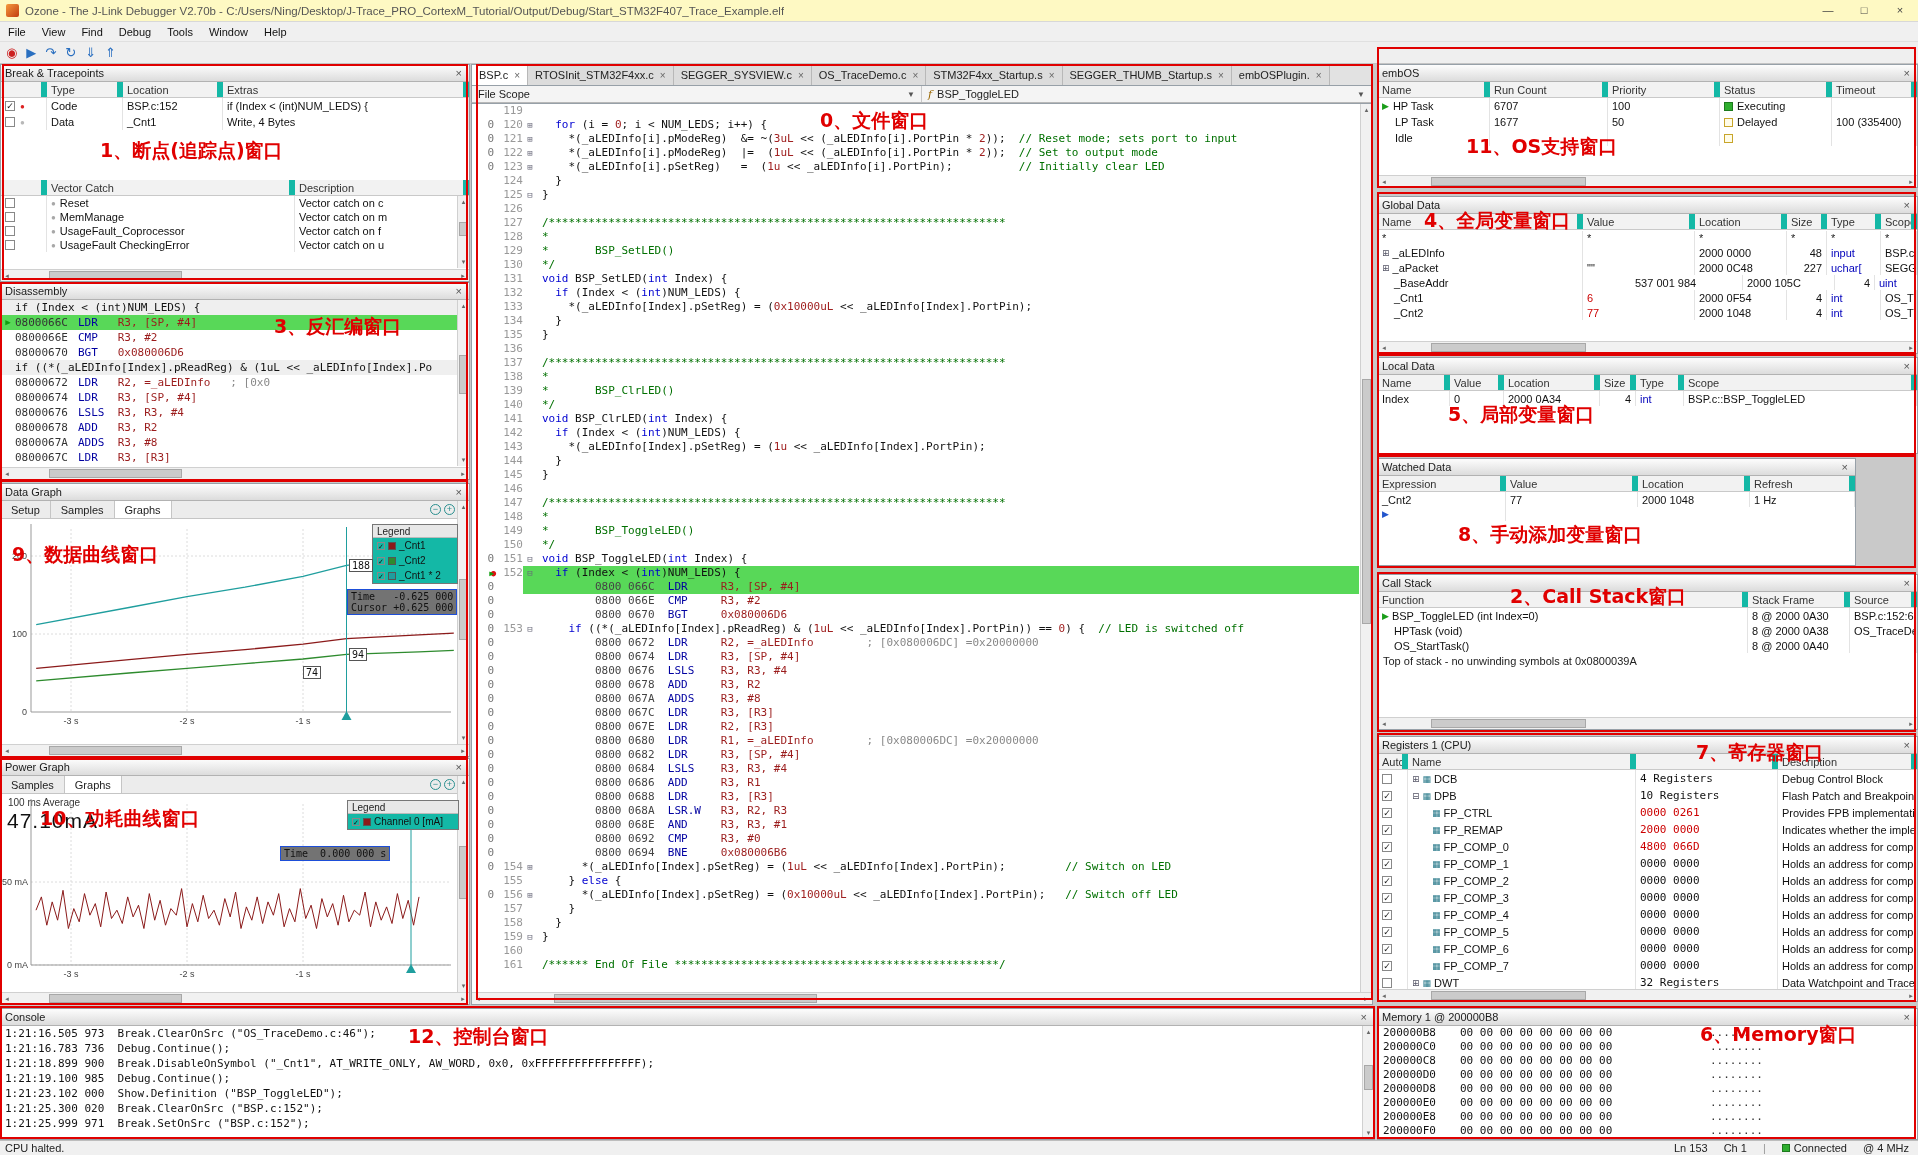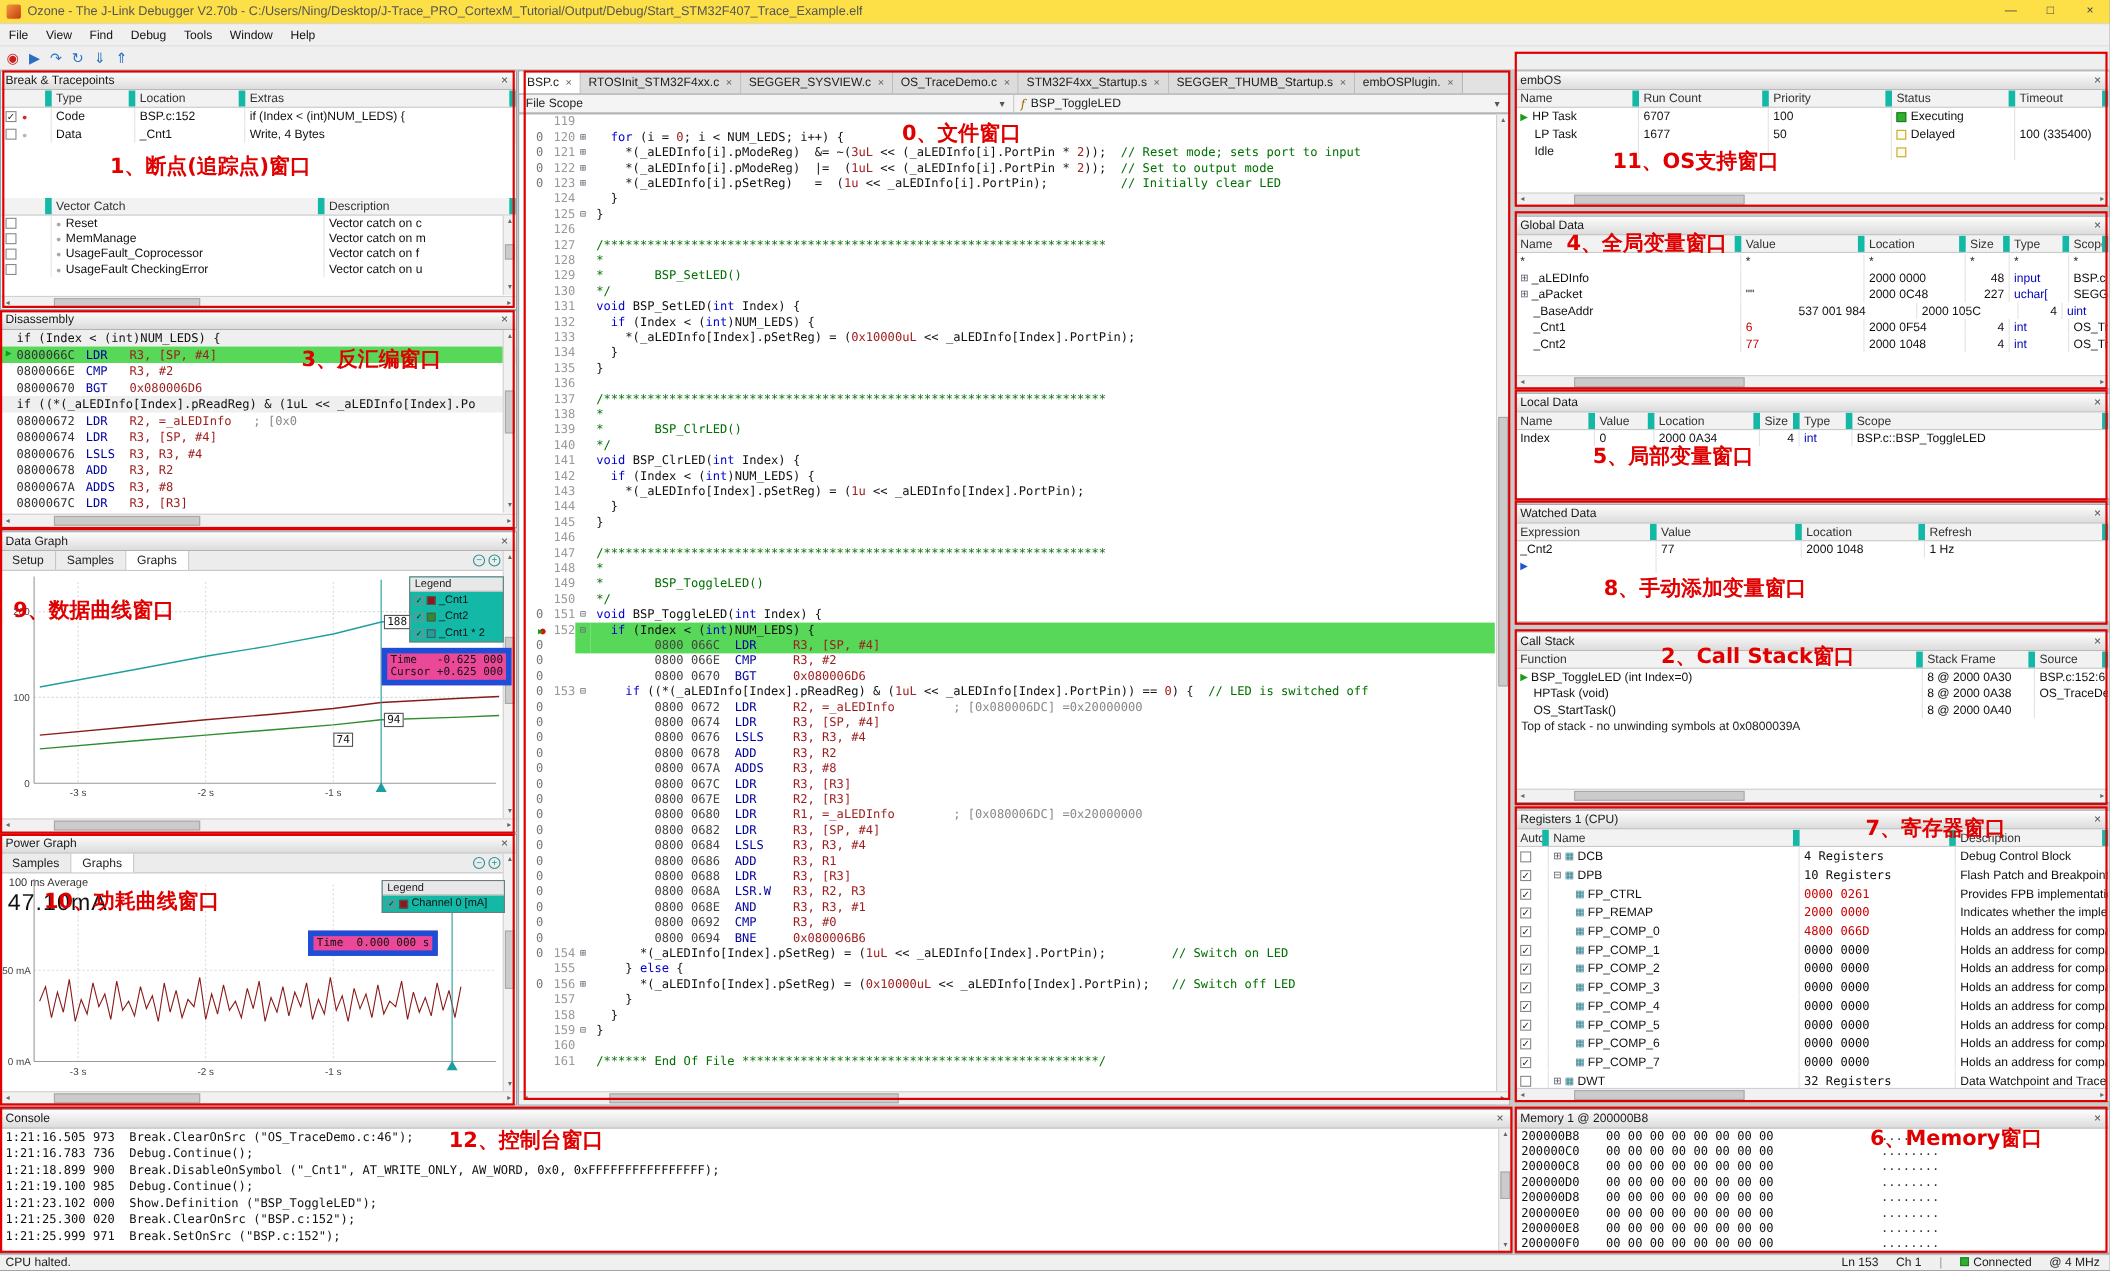--- a/index.html
+++ b/index.html
@@ -2,21 +2,21 @@
 <html><head>
 <meta charset="utf-8">
 <style>
   *{margin:0;padding:0;box-sizing:border-box;}
   html,body{background:#777;}
   .app{position:relative;width:1918px;height:1155px;background:#c9c9c9;overflow:hidden;
        font-family:"Liberation Sans","DejaVu Sans",sans-serif;font-size:11px;color:#111;}
   .mono{font-family:"DejaVu Sans Mono","Liberation Mono",monospace;}
 
   
-  .titlebar{position:absolute;left:0;top:0;right:0;height:22px;background:#fde047;border-bottom:1px solid #d8d8d8;
+  .titlebar{position:absolute;left:0;top:0;right:0;height:22px;background:#fef9c3;border-bottom:1px solid #d8d8d8;
             display:flex;align-items:center;padding-left:6px;}
   .app-ico{width:13px;height:13px;border-radius:2px;background:linear-gradient(135deg,#f59a3d,#c23b10);margin-right:6px;flex:none;}
   .title-text{font-size:11.5px;color:#555;white-space:nowrap;overflow:hidden;}
   .winbtns{margin-left:auto;display:flex;flex:none;}
   .winbtn{width:36px;height:21px;text-align:center;line-height:20px;color:#444;font-size:11px;}
   .menubar{position:absolute;left:0;top:22px;right:0;height:20px;background:#f0f0f0;display:flex;align-items:center;border-bottom:1px solid #e0e0e0;}
   .menu-item{padding:2px 8px;}
   .toolbar{position:absolute;left:0;top:42px;right:0;height:22px;background:#efefef;border-bottom:1px solid #c4c4c4;
            display:flex;align-items:center;padding-left:6px;gap:9px;}
   .tbtn{font-size:13px;line-height:1;}
@@ -75,21 +75,21 @@
   .gtabs{position:absolute;left:0;right:0;top:0;height:18px;background:#ececec;border-bottom:1px solid #c5c5c5;display:flex;align-items:center;}
   .gtab{padding:0 10px;height:100%;display:flex;align-items:center;border-right:1px solid #c5c5c5;color:#222;}
   .gtab.active{background:#fff;}
   .cbtns{margin-left:auto;display:flex;gap:3px;padding-right:14px;}
   .cbtn{width:11px;height:11px;border-radius:50%;border:1px solid #2a8f8f;color:#2a8f8f;font-size:9px;line-height:9px;text-align:center;}
   .legend{position:absolute;border:1px solid #777;background:#14b8a6;font-size:10px;z-index:5;}
   .legend-h{background:#e8e8e8;border-bottom:1px solid #bbb;padding:0 4px;height:13px;line-height:13px;color:#222;}
   .lrow{display:flex;align-items:center;height:15px;padding:0 4px;gap:3px;white-space:nowrap;}
   .lcb{width:8px;height:8px;border:1px solid #888;font-size:7px;line-height:7px;text-align:center;flex:none;}
   .lsw{width:8px;height:8px;flex:none;border:1px solid #555;}
-  .gtip{position:absolute;border:5px solid #1d4ed8;background:#ec4899;font-family:"DejaVu Sans Mono",monospace;font-size:10px;z-index:6;padding:1px 3px;white-space:pre;}
+  .gtip{position:absolute;border:1px solid #1d4ed8;background:#737373;font-family:"DejaVu Sans Mono",monospace;font-size:10px;z-index:6;padding:1px 3px;white-space:pre;}
   .gval{position:absolute;border:1px solid #555;background:#fff;font-family:"DejaVu Sans Mono",monospace;font-size:10px;padding:0 2px;z-index:6;}
   .avg-label{position:absolute;left:7px;top:21px;color:#333;font-size:10px;}
   .avg-value{position:absolute;left:6px;top:33px;font-size:21px;color:#111;letter-spacing:1px;}
 
   
   .cline{font-family:"DejaVu Sans Mono",monospace;font-size:11px;height:15px;line-height:15px;white-space:pre;padding-left:4px;}
 
   
   .tabbar{position:absolute;display:flex;align-items:flex-end;background:#e2e2e2;border:1px solid #97a0a8;border-bottom:none;}
   .tab{display:flex;align-items:center;height:20px;padding:0 7px;border-right:1px solid #b8b8b8;background:#dcdcdc;color:#222;white-space:nowrap;}
@@ -721,21 +721,21 @@
           <div class="gc" style="width: 96px;">2000 0A34</div>
           <div class="gc r" style="width: 36px;">4</div>
           <div class="gc" style="width: 48px;">
             <span class="tblue">int</span>
           </div>
           <div class="gc fx">BSP.c::BSP_ToggleLED</div>
         </div>
       </div>
   </div>
 
-  <div class="panel" id="p-watched" style="left:1377px;top:458px;width:541px;height:108px;">
+  <div class="panel" id="p-watched" style="left:1377px;top:458px;width:479px;height:108px;">
     <div class="ptitle">
       <span>Watched Data</span>
       <span class="pclose">×</span>
     </div>
     <div class="pbody" id="watched-body">
         <div class="grow ghead">
           <div class="gc" style="width: 128px;">Expression</div>
           <div class="gc" style="width: 132px;">Value</div>
           <div class="gc" style="width: 112px;">Location</div>
           <div class="gc fx">Refresh</div>

